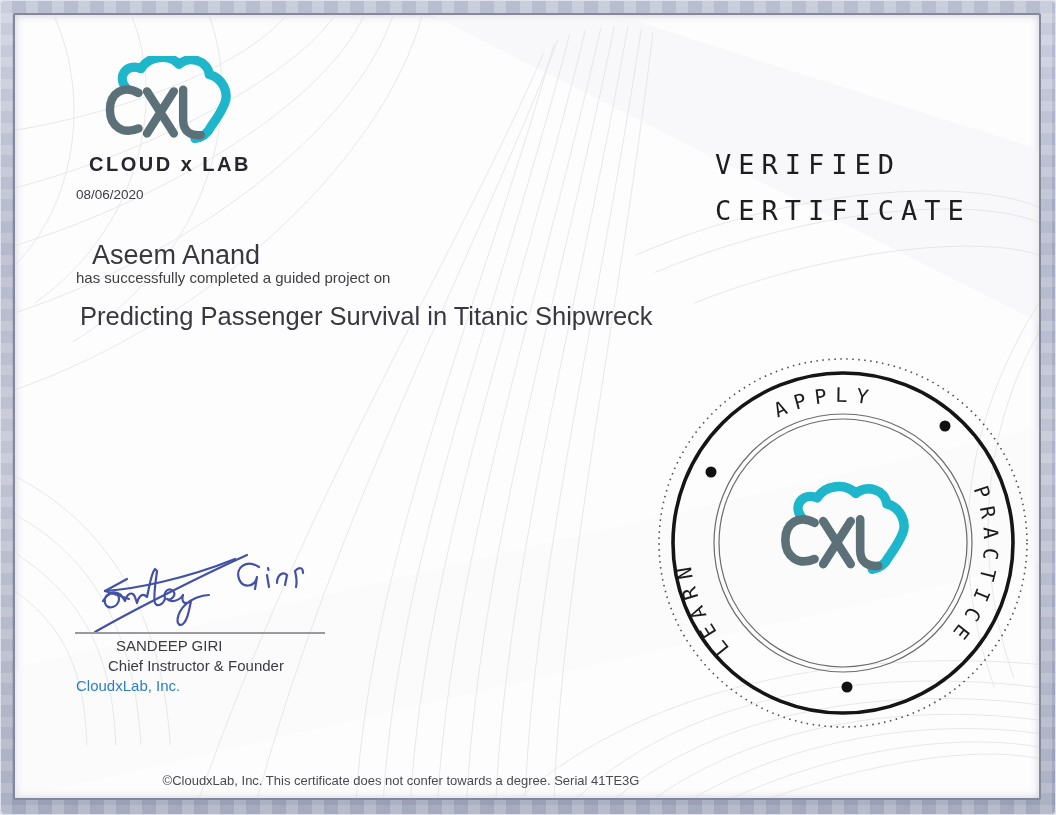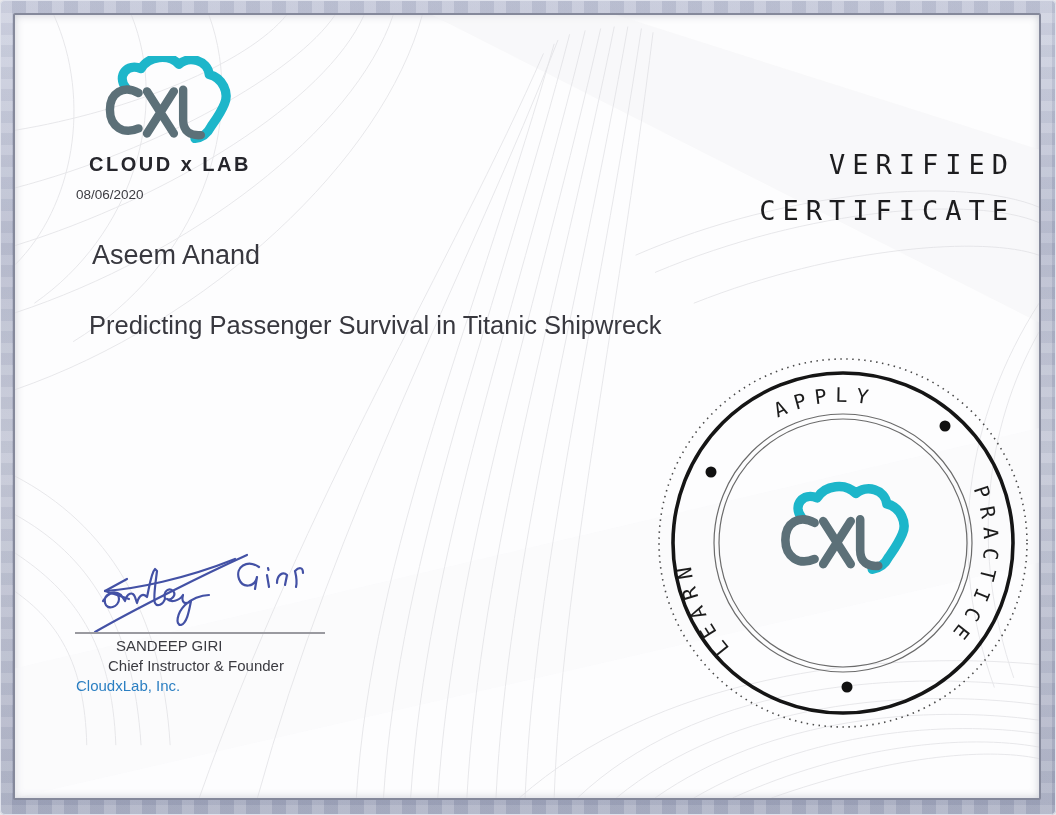--- a/index.html
+++ b/index.html
@@ -18,23 +18,23 @@
     box-shadow: inset 0 0 9px rgba(104,110,132,.32);
     font-family:"Liberation Sans", sans-serif;color:#3a3a41;padding-left:29px;
   }
   .bg-guilloche{position:absolute;left:0;top:0;width:100%;height:100%;}
   .abs{position:absolute;}
   .brand-logo{left:73px;top:41px;width:160px;height:101px;}
   .brand-name{left:74px;top:138px;font-size:20px;font-weight:700;letter-spacing:2.5px;color:#26262c;}
   .cert-date{left:61px;top:172px;font-size:13.5px;color:#3c3c42;}
   .recipient{left:61px;top:209px;font-size:27px;font-weight:400;color:#38383f;margin:16px;}
   .subtitle{left:61px;top:254px;font-size:15px;color:#3f3f45;margin:0;}
-  .course{left:61px;top:283px;font-size:25.5px;font-weight:400;color:#38383f;margin:13px;text-align:center;}
+  .course{left:61px;top:283px;font-size:25.5px;font-weight:400;color:#38383f;margin:4px;text-align:center;}
   .verified{
-    left:700px;top:127px;width:300px;text-align:right;
+    left:700px;top:127px;width:300px;text-align:left;
     font-family:"DejaVu Sans Mono", monospace;font-size:27px;font-weight:400;
     letter-spacing:7px;line-height:46px;color:#1d1d1f;
   }
   .seal{left:638px;top:338px;width:382px;height:382px;}
   .seal text{font-family:"DejaVu Sans Mono", monospace;font-size:20px;letter-spacing:8px;fill:#1c1c1c;}
   .signature-svg{left:60px;top:524px;width:252px;height:96px;}
   .sig-line{left:60px;top:617px;width:250px;height:2px;background:#9a9aa0;}
   .signer{left:61px;font-size:15px;color:#3b3b41;}
   .signer-name{top:622px;margin-left:40px;}
   .signer-title{top:642px;margin-left:32px;}
@@ -104,20 +104,21 @@
     </svg>
     <div class="abs brand-name">CLOUD x LAB</div>
     <div class="abs cert-date">08/06/2020</div>
 
     <div class="abs verified">
       <div>VERIFIED</div>
       <div>CERTIFICATE</div>
     </div>
 
     <h1 class="abs recipient">Aseem Anand</h1>
+    <p class="abs subtitle">has successfully completed a guided project on</p>
     <h2 class="abs course">Predicting Passenger Survival in Titanic Shipwreck</h2>
 
     <svg class="abs seal" viewBox="0 0 382 382">
       <defs>
         <path id="arc-top" d="M 49 190 A 141 141 0 0 1 331 190"></path>
         <path id="arc-right" d="M 190 49 A 141 141 0 0 1 190 331"></path>
         <path id="arc-left" d="M 190 344 A 154 154 0 0 1 190 36"></path>
       </defs>
       <circle cx="190" cy="190" r="184" fill="none" stroke="#2a2a2a" stroke-width="1.6" stroke-dasharray="1.5 4.5" opacity="0.85"></circle>
       <circle cx="190" cy="190" r="170" fill="none" stroke="#151515" stroke-width="3.6"></circle>
@@ -148,15 +149,16 @@
         <path d="M192,36 L194,48 M193,29 L193.5,31"></path>
         <path d="M202,44 C202,36 208,32 212,36 L210,46"></path>
         <path d="M220,32 C222,40 222,44 221,48 M220,32 C224,28 228,28 228,34"></path>
       </g>
     </svg>
     <div class="abs sig-line"></div>
     <div class="abs signer signer-name">SANDEEP GIRI</div>
     <div class="abs signer signer-title">Chief Instructor &amp; Founder</div>
     <div class="abs signer signer-org">CloudxLab, Inc.</div>
 
+    <div class="abs footer">©CloudxLab, Inc. This certificate does not confer towards a degree. Serial 41TE3G</div>
 
   </div>
 </div>
 
 </body></html>

